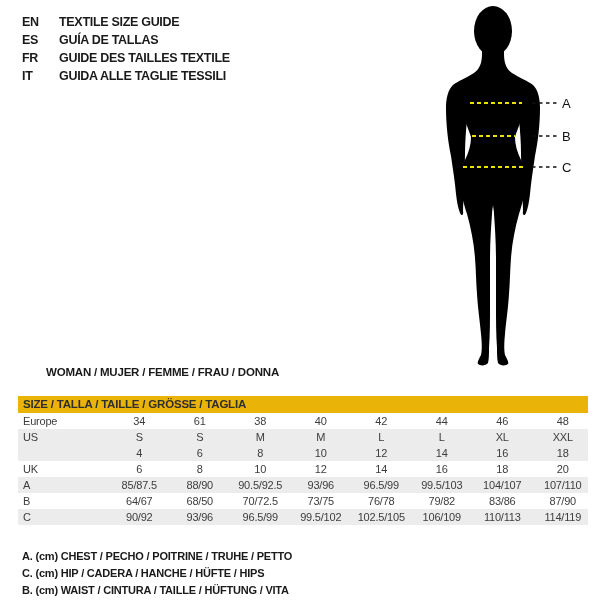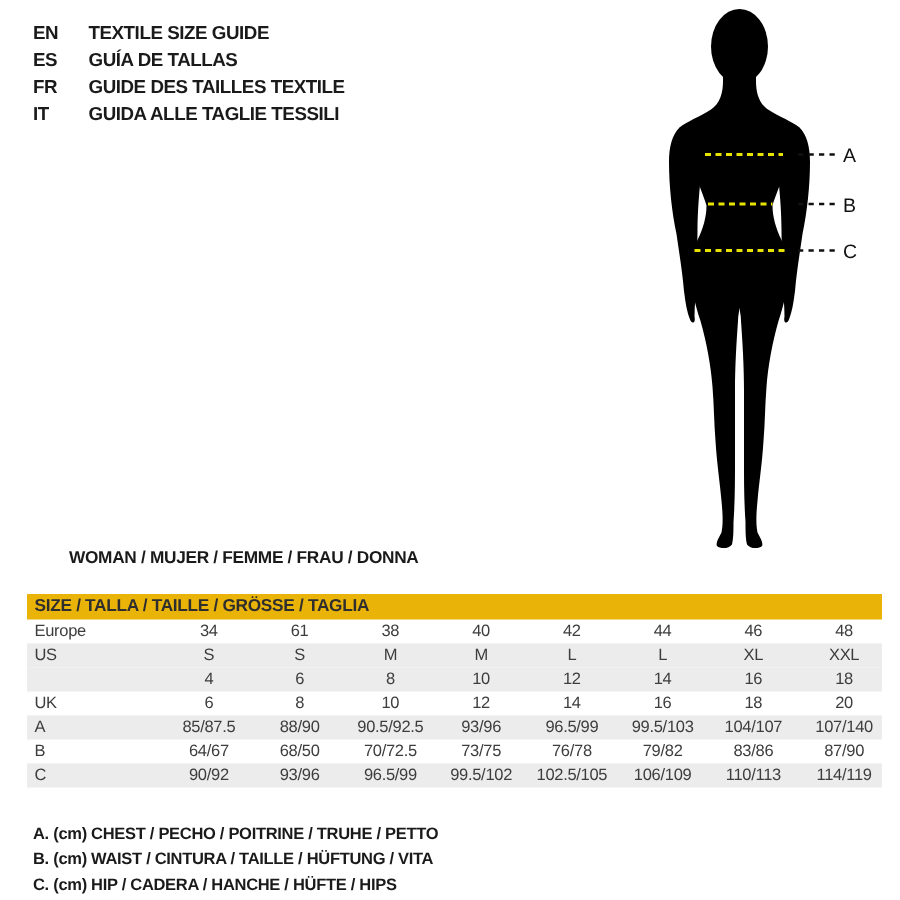--- a/index.html
+++ b/index.html
@@ -186,21 +186,21 @@
         </div>
         <div class="trow shade">
           <div class="tcell label">A</div>
           <div class="tcell">85/87.5</div>
           <div class="tcell">88/90</div>
           <div class="tcell">90.5/92.5</div>
           <div class="tcell">93/96</div>
           <div class="tcell">96.5/99</div>
           <div class="tcell">99.5/103</div>
           <div class="tcell">104/107</div>
-          <div class="tcell">107/140</div>
+          <div class="tcell">107/110</div>
         </div>
         <div class="trow">
           <div class="tcell label">B</div>
           <div class="tcell">64/67</div>
           <div class="tcell">68/50</div>
           <div class="tcell">70/72.5</div>
           <div class="tcell">73/75</div>
           <div class="tcell">76/78</div>
           <div class="tcell">79/82</div>
           <div class="tcell">83/86</div>
@@ -215,17 +215,17 @@
           <div class="tcell">102.5/105</div>
           <div class="tcell">106/109</div>
           <div class="tcell">110/113</div>
           <div class="tcell">114/119</div>
         </div>
       </div>
   </div>
 
   <div class="legend">
     <div class="legend-line">A. (cm) CHEST / PECHO / POITRINE / TRUHE / PETTO</div>
+    <div class="legend-line">C. (cm) HIP / CADERA / HANCHE / HÜFTE / HIPS</div>
     <div class="legend-line">B. (cm) WAIST / CINTURA / TAILLE / HÜFTUNG / VITA</div>
-    <div class="legend-line">C. (cm) HIP / CADERA / HANCHE / HÜFTE / HIPS</div>
   </div>
 
 </div>
 
 </body></html>

